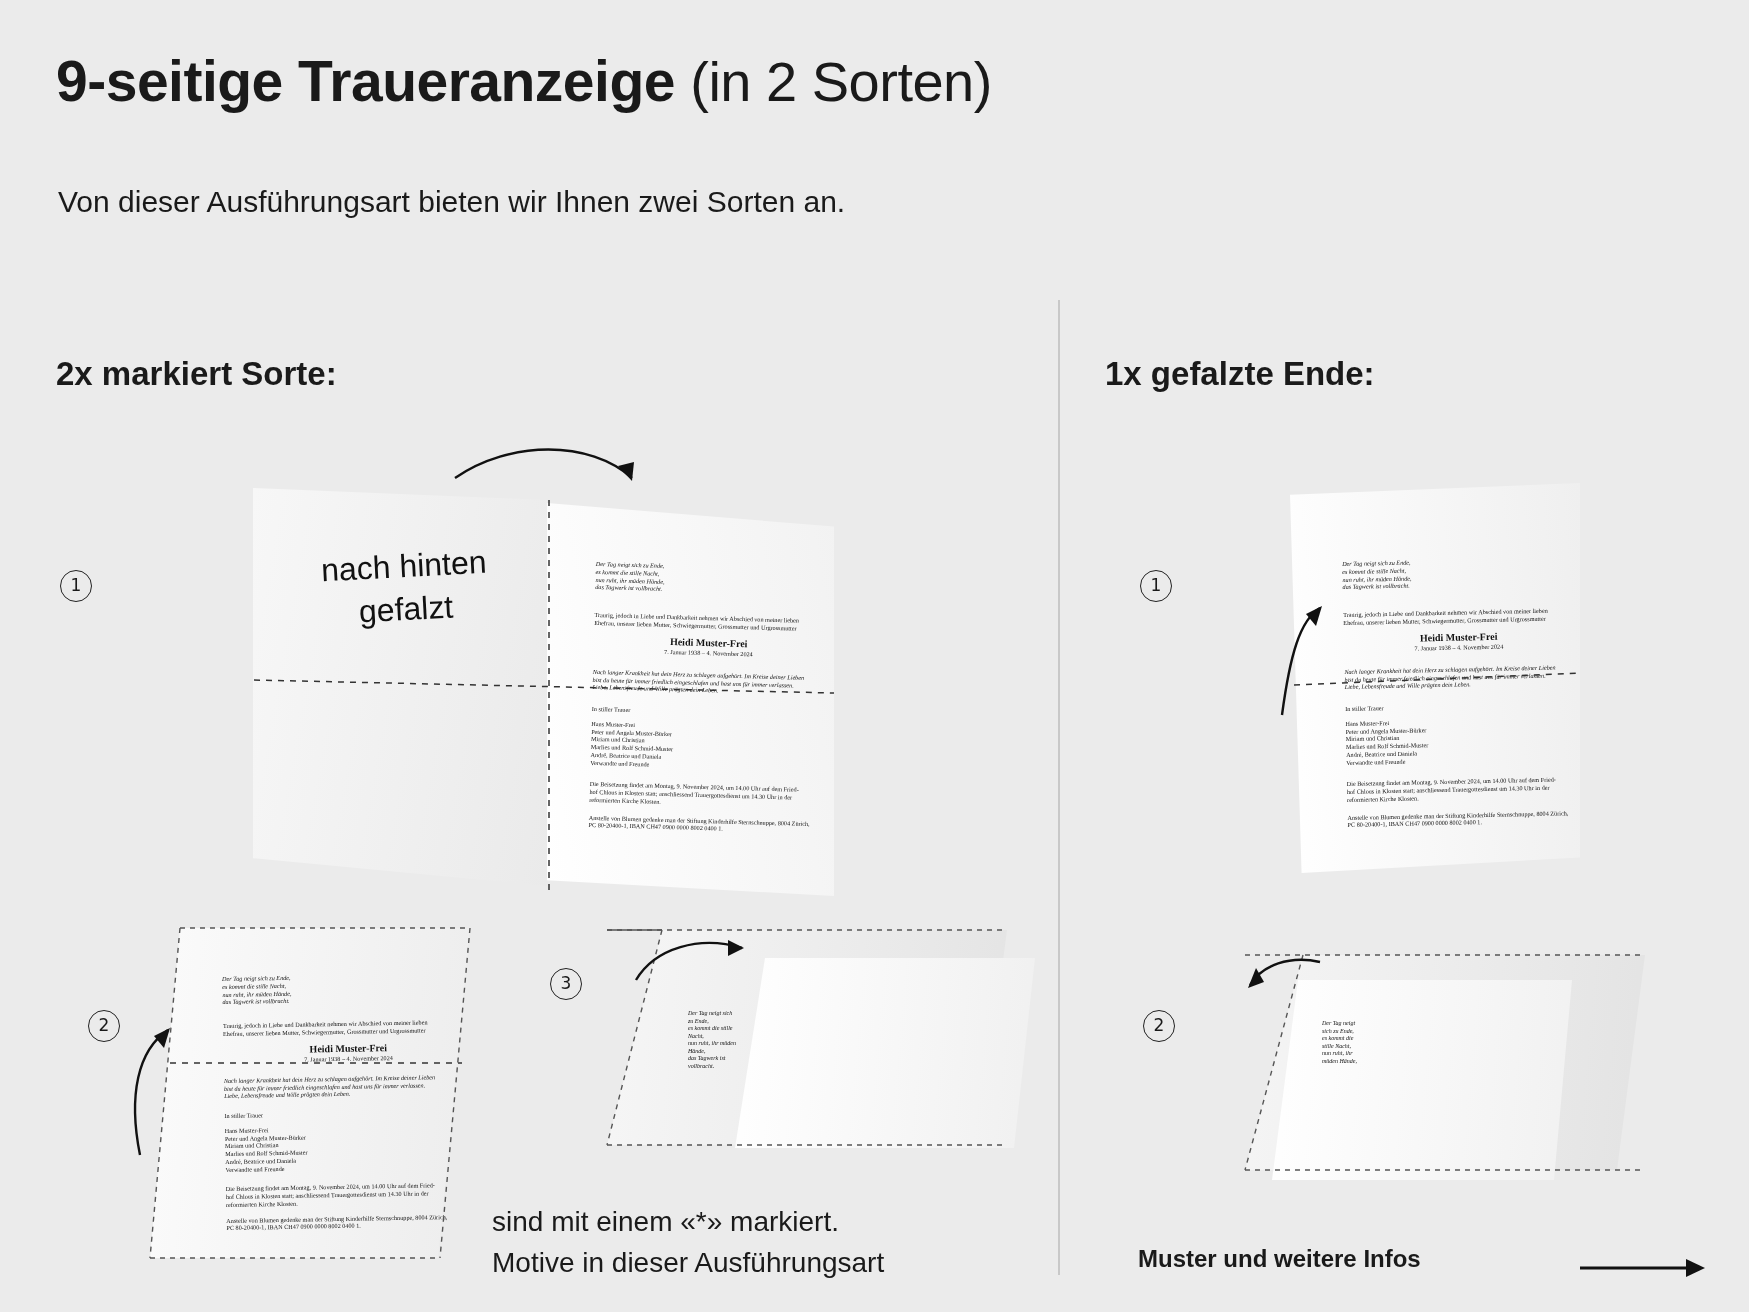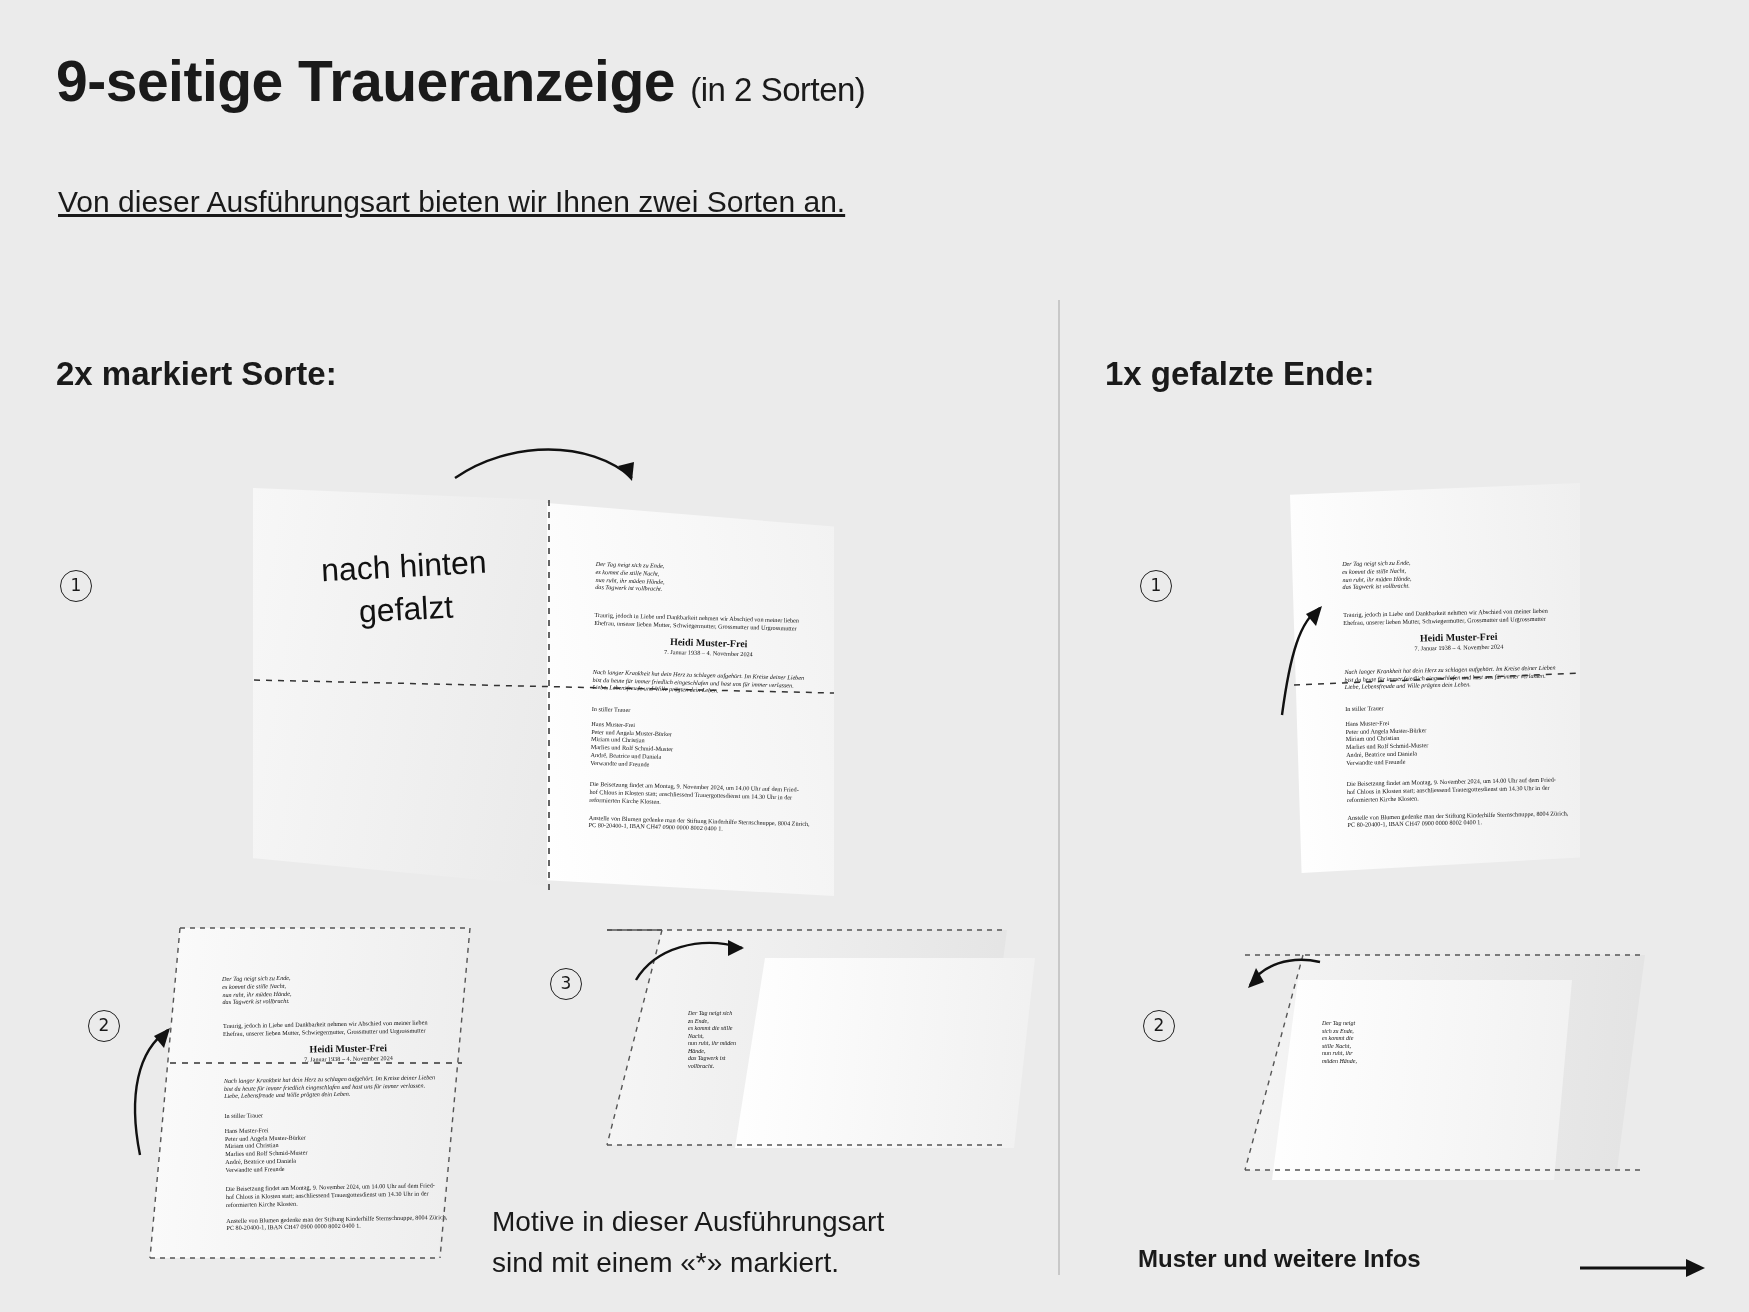--- a/index.html
+++ b/index.html
@@ -10,24 +10,24 @@
     color:#1a1a1a;
     position:relative;
     overflow:hidden;
   }
   
   .title{
     position:absolute;left:56px;top:48px;
     font-size:57px;font-weight:700;letter-spacing:-0.5px;
     white-space:nowrap;
   }
-  .title .sub{font-size:33px;font-weight:400;}
+  .title .sub{font-size:56px;font-weight:400;}
   .intro{
     position:absolute;left:58px;top:185px;
-    font-size:30px;font-weight:400;text-decoration:underline;
+    font-size:30px;font-weight:400;
   }
   .col-head{
     position:absolute;font-size:33px;font-weight:700;
   }
   #head-left{left:56px;top:355px;}
   #head-right{left:1105px;top:355px;}
 
   
   .divider{
     position:absolute;left:1058px;top:300px;width:2px;height:975px;
@@ -204,22 +204,22 @@
 <div class="ob" style="left:688px;top:1010px;width:48px;font-size:6px;overflow:hidden;height:60px;">
   <p class="poem">
     <span>Der Tag neigt sich zu Ende,</span><br>
     <span>es kommt die stille Nacht,</span><br>
     <span>nun ruht, ihr müden Hände,</span><br>
     <span>das Tagwerk ist vollbracht.</span>
   </p>
 </div>
 
 <div class="note">
+  <div>sind mit einem «*» markiert.</div>
   <div>Motive in dieser Ausführungsart</div>
-  <div>sind mit einem «*» markiert.</div>
 </div>
 
 <div class="step" style="left:1140px;top:570px;">1</div>
 
 <div class="sheet" style="left:1290px;top:483px;width:290px;height:390px;
             clip-path:polygon(0 3%, 100% 0, 100% 96%, 4% 100%);
             background:linear-gradient(85deg,#ffffff,#efefef);"></div>
 
 <div class="ob" style="left:1342px;top:560px;width:230px;font-size:6.2px;transform:rotate(-1.2deg);transform-origin:left top;">
   <p class="poem">

